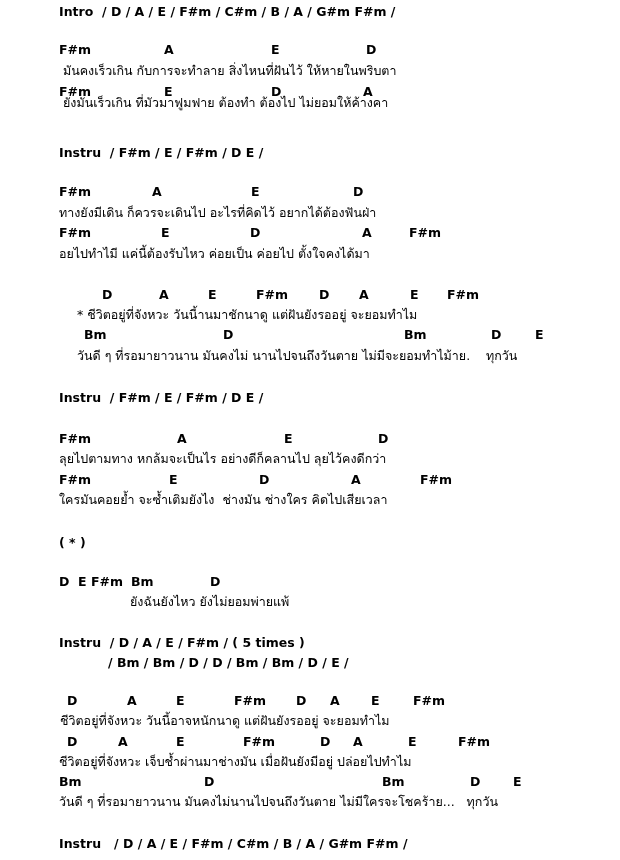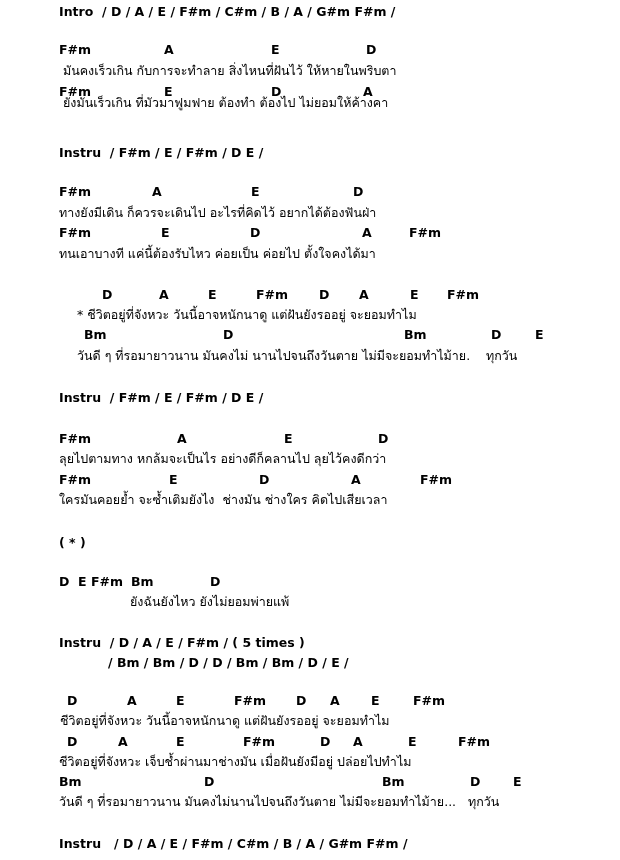--- a/index.html
+++ b/index.html
@@ -39,33 +39,33 @@
   <span class="chord" style="left:353px">D</span>
 </div>
 <div class="lyric" style="left:59px;top:204px">ทางยังมีเดิน ก็ควรจะเดินไป อะไรที่คิดไว้ อยากได้ต้องฟันฝ่า</div>
 <div class="chordline" style="top:225px">
   <span class="chord" style="left:59px">F#m</span>
   <span class="chord" style="left:161px">E</span>
   <span class="chord" style="left:250px">D</span>
   <span class="chord" style="left:362px">A</span>
   <span class="chord" style="left:409px">F#m</span>
 </div>
-<div class="lyric" style="left:59px;top:245px">ทนเอาบางที แค่นี้ต้องรับไหว ค่อยเป็น ค่อยไป ตั้งใจคงได้มา</div>
+<div class="lyric" style="left:59px;top:245px">อยไปทำไมี แค่นี้ต้องรับไหว ค่อยเป็น ค่อยไป ตั้งใจคงได้มา</div>
 
 <div class="chordline" style="top:287px">
   <span class="chord" style="left:102px">D</span>
   <span class="chord" style="left:159px">A</span>
   <span class="chord" style="left:208px">E</span>
   <span class="chord" style="left:256px">F#m</span>
   <span class="chord" style="left:319px">D</span>
   <span class="chord" style="left:359px">A</span>
   <span class="chord" style="left:410px">E</span>
   <span class="chord" style="left:447px">F#m</span>
 </div>
-<div class="lyric" style="left:77px;top:306px">* ชีวิตอยู่ที่จังหวะ วันนี้อาจหนักนาดู แต่ฝันยังรออยู่ จะยอมทำไม</div>
+<div class="lyric" style="left:77px;top:306px">* ชีวิตอยู่ที่จังหวะ วันนี้านมาชักนาดู แต่ฝันยังรออยู่ จะยอมทำไม</div>
 <div class="chordline" style="top:327px">
   <span class="chord" style="left:84px">Bm</span>
   <span class="chord" style="left:223px">D</span>
   <span class="chord" style="left:404px">Bm</span>
   <span class="chord" style="left:491px">D</span>
   <span class="chord" style="left:535px">E</span>
 </div>
 <div class="lyric" style="left:77px;top:347px">วันดี ๆ ที่รอมายาวนาน มันคงไม่ นานไปจนถึงวันตาย ไม่มีจะยอมทำไม้าย.    ทุกวัน</div>
 
 <div class="hdr" style="left:59px;top:390px">Instru  / F#m / E / F#m / D E /</div>
@@ -122,15 +122,15 @@
   <span class="chord" style="left:458px">F#m</span>
 </div>
 <div class="lyric" style="left:59px;top:753px">ชีวิตอยู่ที่จังหวะ เจ็บช้ำผ่านมาช่างมัน เมื่อฝันยังมีอยู่ ปล่อยไปทำไม</div>
 <div class="chordline" style="top:774px">
   <span class="chord" style="left:59px">Bm</span>
   <span class="chord" style="left:204px">D</span>
   <span class="chord" style="left:382px">Bm</span>
   <span class="chord" style="left:470px">D</span>
   <span class="chord" style="left:513px">E</span>
 </div>
-<div class="lyric" style="left:59px;top:793px">วันดี ๆ ที่รอมายาวนาน มันคงไม่นานไปจนถึงวันตาย ไม่มีจะยอมทำไม้าย...   ทุกวัน</div>
+<div class="lyric" style="left:59px;top:793px">วันดี ๆ ที่รอมายาวนาน มันคงไม่นานไปจนถึงวันตาย ไม่มีใครจะโชคร้าย...   ทุกวัน</div>
 
 <div class="hdr" style="left:59px;top:836px">Instru   / D / A / E / F#m / C#m / B / A / G#m F#m /</div>
 
 </body></html>

